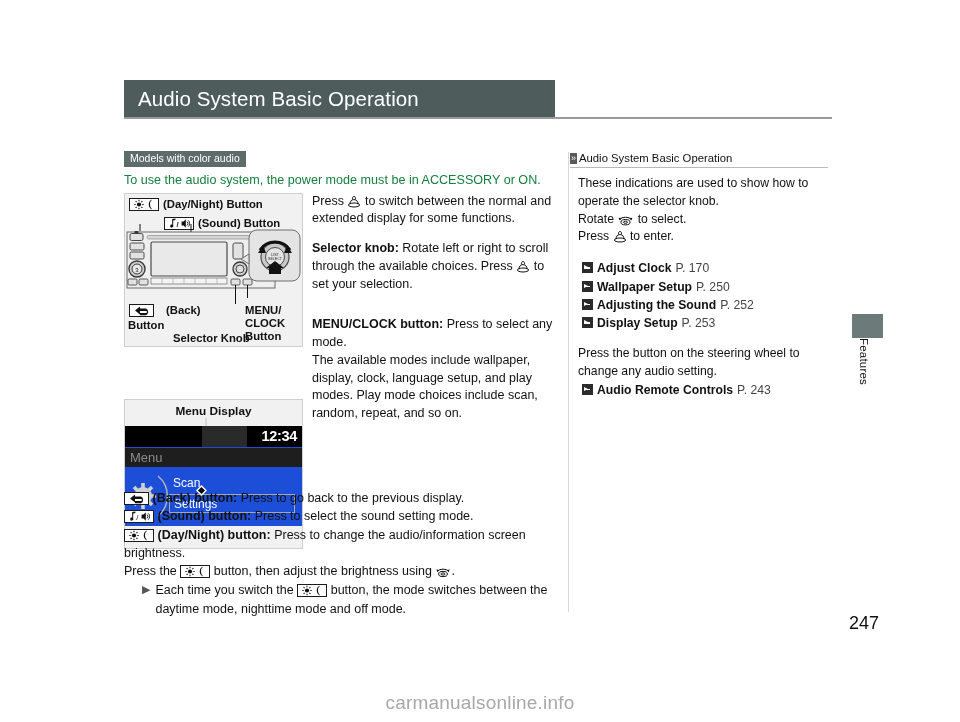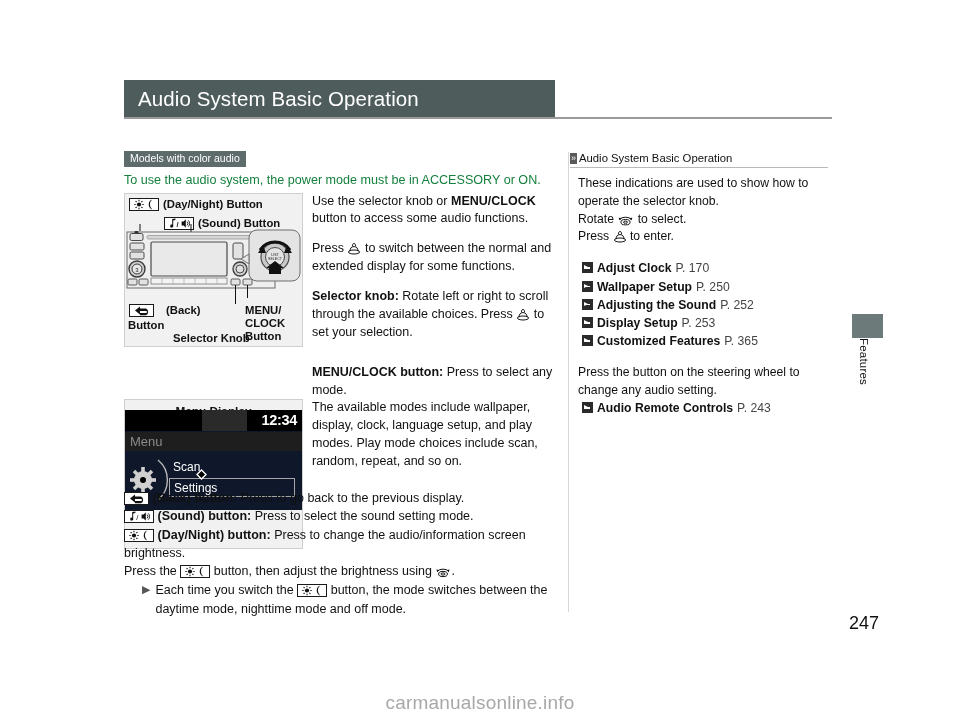--- a/index.html
+++ b/index.html
@@ -148,23 +148,23 @@
 
   .fig1 svg.unit { position: absolute; left: 0; top: 30px; }
 
   
   .fig2 { position: relative; height: 148px; }
   .fig2 .cap {
     position: absolute; left: 0; top: 4px; width: 100%;
     text-align: center; font-size: 11.8px; font-weight: bold; color: #111;
   }
   .fig2 .screen {
-    position: absolute; left: 0; top: 10px;
+    position: absolute; left: 0; top: 26px;
     width: 177px; height: 100px;
-    background: #0f172a;
+    background: #1d4ed8;
     overflow: hidden;
   }
   .scr-clock {
     position: absolute; right: 5px; top: 2px;
     color: #fff; font-size: 14.5px; font-weight: bold;
     letter-spacing: -0.3px;
   }
   .scr-topbar {
     position: absolute; left: 0; top: 0; width: 177px; height: 21px;
     background: #000;
@@ -438,23 +438,20 @@
             </div>
             <svg style="position:absolute;left:71px;top:59px" width="11" height="11" viewBox="0 0 11 11">
               <path d="M5.5 1 L10 5.5 L5.5 10 L1 5.5 Z" fill="#000" stroke="#ffffff" stroke-width="1.4"></path>
             </svg>
           </div>
         </div>
       </div>
 
       <div class="text-col">
         <p>
-          <span>Use the selector knob or </span><span class="b">MENU/CLOCK</span><span> button to access some audio functions.</span>
-        </p>
-        <p>
           <span>Press </span><svg class="inline-icon" width="14" height="13" viewBox="0 0 14 13">
               <g fill="none" stroke="#111" stroke-width="1">
                 <ellipse cx="7" cy="10" rx="5.6" ry="2"></ellipse>
                 <path d="M3 9.2 C3 6.2 4.6 4.6 7 4.6 C9.4 4.6 11 6.2 11 9.2"></path>
                 <path d="M5.4 4.4 C5.4 2.6 6 1.4 7 1.4 C8 1.4 8.6 2.6 8.6 4.4"></path>
               </g>
             </svg><span> to switch between the normal and extended display for some functions.</span>
         </p>
         <p>
           <span class="b">Selector knob:</span><span> Rotate left or right to scroll through the available choices. Press </span><svg class="inline-icon" width="14" height="13" viewBox="0 0 14 13">
@@ -620,25 +617,20 @@
       <div class="sb-link">
         <span class="arrowbox"></span>
         <span class="nm">Adjusting the Sound</span>
         <span class="pg">P. 252</span>
       </div>
       <div class="sb-link">
         <span class="arrowbox"></span>
         <span class="nm">Display Setup</span>
         <span class="pg">P. 253</span>
       </div>
-      <div class="sb-link">
-        <span class="arrowbox"></span>
-        <span class="nm">Customized Features</span>
-        <span class="pg">P. 365</span>
-      </div>
 
       <div class="sb-gap"></div>
       <p>Press the button on the steering wheel to change any audio setting.</p>
       <div class="sb-link">
         <span class="arrowbox"></span>
         <span class="nm">Audio Remote Controls</span>
         <span class="pg">P. 243</span>
       </div>
     </div>
   </div>

